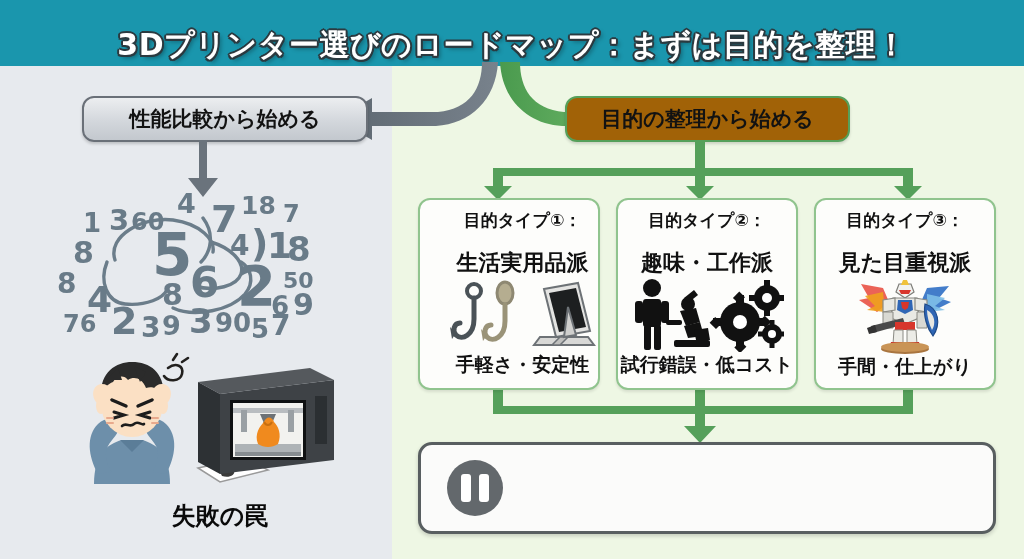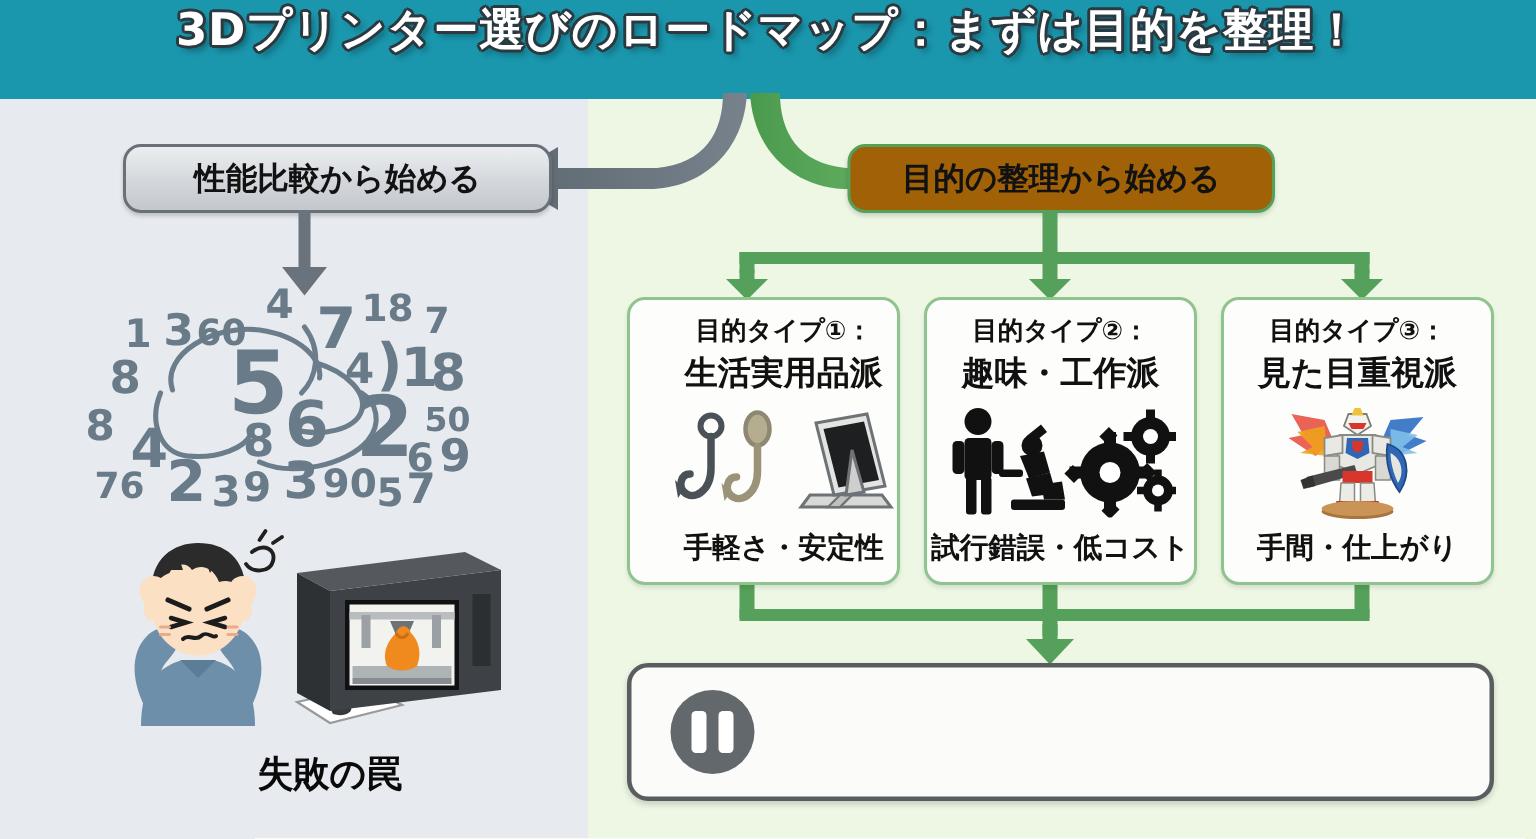--- a/index.html
+++ b/index.html
@@ -32,21 +32,21 @@
     background: #eef7e4;
   }
 
   
   .header {
     position: absolute;
     left: 0; top: 0;
     width: 1024px; height: 66px;
     background: #1a96ad;
     display: flex;
-    align-items: flex-start;
+    align-items: flex-end;
     justify-content: center;
   }
   .header-title {
     color: #ffffff;
     font-size: 30px;
     font-weight: bold;
     letter-spacing: 0.5px;
     white-space: nowrap;
     text-shadow:
        2px 0 0 #2b3a40, -2px 0 0 #2b3a40,
@@ -154,21 +154,21 @@
   .card-2 { left: 616px; }
   .card-3 { left: 814px; }
   .card .t1 {
     margin-top: 9px;
     font-size: 17px;
     font-weight: bold;
     color: #111;
     white-space: nowrap;
   }
   .card .t2 {
-    margin-top: 2px;
+    margin-top: 16px;
     font-size: 22px;
     font-weight: bold;
     color: #111;
     white-space: nowrap;
   }
   .card .art {
     flex: 1;
     display: flex;
     align-items: center;
     justify-content: center;

